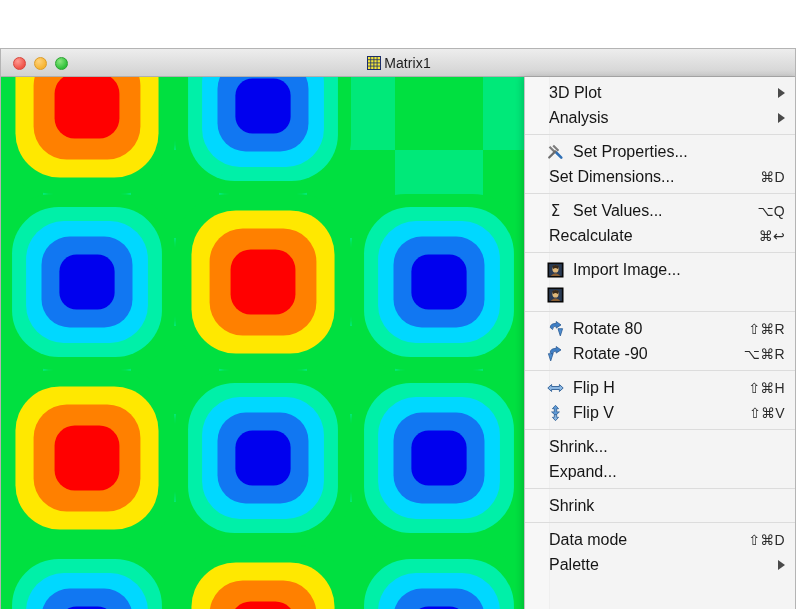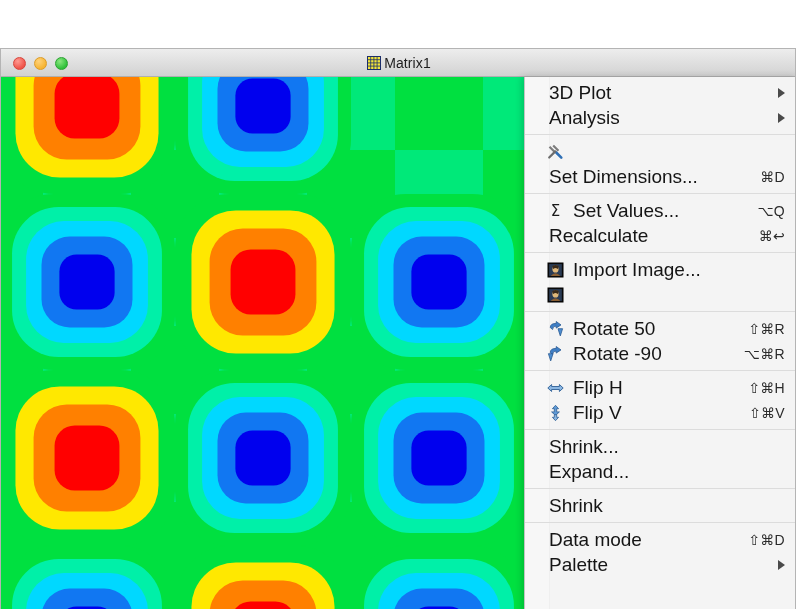--- a/index.html
+++ b/index.html
@@ -44,21 +44,21 @@
                background:#f7f7f7;border-right:1px solid #efefef;}
   .menu-inner{position:relative;padding-top:3px;}
 
   .sep{height:1px;background:#dcdcdc;margin:4px 0 4px 0;}
 
   .mi{position:relative;height:25px;display:flex;align-items:center;
       padding-left:24px;padding-right:12px;box-sizing:border-box;}
   .mi .ico{position:absolute;left:22px;top:50%;transform:translateY(-50%);
            width:17px;height:17px;display:flex;align-items:center;
            justify-content:center;}
-  .mi .lbl{font-size:19px;color:#151515;white-space:nowrap;}
+  .mi .lbl{font-size:16px;color:#151515;white-space:nowrap;}
   .mi.has-ico .lbl{padding-left:24px;}
   .mi .sc{margin-left:auto;font-size:14px;color:#2b2b2b;white-space:nowrap;
           letter-spacing:0.3px;}
   .mi .arw{margin-left:auto;width:0;height:0;
            border-left:7px solid #4a4a4a;
            border-top:5px solid transparent;
            border-bottom:5px solid transparent;}
   .sigma{font-size:15px;color:#1a1a1a;font-family:"DejaVu Sans",sans-serif;}
 </style>
 </head>
@@ -201,20 +201,21 @@
         <div class="mi has-ico">
           <span class="ico">
             <svg viewBox="0 0 17 17" width="17" height="17">
               <g stroke="#4a4a4a" stroke-width="1.3" fill="#9a9a9a">
                 <path d="M2.5 3.2 L7.5 8.2 M6.2 2.0 L11.5 7.2" stroke="#7d7d7d" stroke-width="2.2" fill="none"></path>
               </g>
               <path d="M9.2 9.0 L14.3 14.1" stroke="#2f6fb5" stroke-width="2.6" stroke-linecap="round"></path>
               <path d="M2.2 14.0 L8.3 7.9" stroke="#6d6d6d" stroke-width="2.2" stroke-linecap="round"></path>
             </svg>
           </span>
+          <span class="lbl">Set Properties...</span>
         </div>
         <div class="mi">
           <span class="lbl">Set Dimensions...</span>
           <span class="sc">⌘D</span>
         </div>
         <div class="sep"></div>
         <div class="mi has-ico">
           <span class="ico">
             <span class="sigma">Σ</span>
           </span>
@@ -250,21 +251,21 @@
           </span>
         </div>
         <div class="sep"></div>
         <div class="mi has-ico">
           <span class="ico">
             <svg viewBox="0 0 17 17" width="17" height="17">
               <path d="M3.2 7.0 Q3.6 2.6 9.2 3.0 L9.2 1.0 L14.0 4.4 L9.2 7.6 L9.2 5.6 Q5.6 5.4 5.6 9.0 Z" fill="#3f7fc6" stroke="#2a5b93" stroke-width="0.8" stroke-linejoin="round"></path>
               <path d="M11.0 8.2 L15.6 8.2 L13.3 15.4 Z" fill="#4e8fd2" stroke="#2a5b93" stroke-width="0.8" stroke-linejoin="round"></path>
             </svg>
           </span>
-          <span class="lbl">Rotate 50</span>
+          <span class="lbl">Rotate 80</span>
           <span class="sc">⇧⌘R</span>
         </div>
         <div class="mi has-ico">
           <span class="ico">
             <svg viewBox="0 0 17 17" width="17" height="17">
               <path d="M13.8 7.0 Q13.4 2.6 7.8 3.0 L7.8 1.0 L3.0 4.4 L7.8 7.6 L7.8 5.6 Q11.4 5.4 11.4 9.0 Z" fill="#3f7fc6" stroke="#2a5b93" stroke-width="0.8" stroke-linejoin="round" transform="scale(-1,1) translate(-17,0)"></path>
               <path d="M6.0 8.2 L1.4 8.2 L3.7 15.4 Z" fill="#4e8fd2" stroke="#2a5b93" stroke-width="0.8" stroke-linejoin="round"></path>
             </svg>
           </span>
           <span class="lbl">Rotate -90</span>

